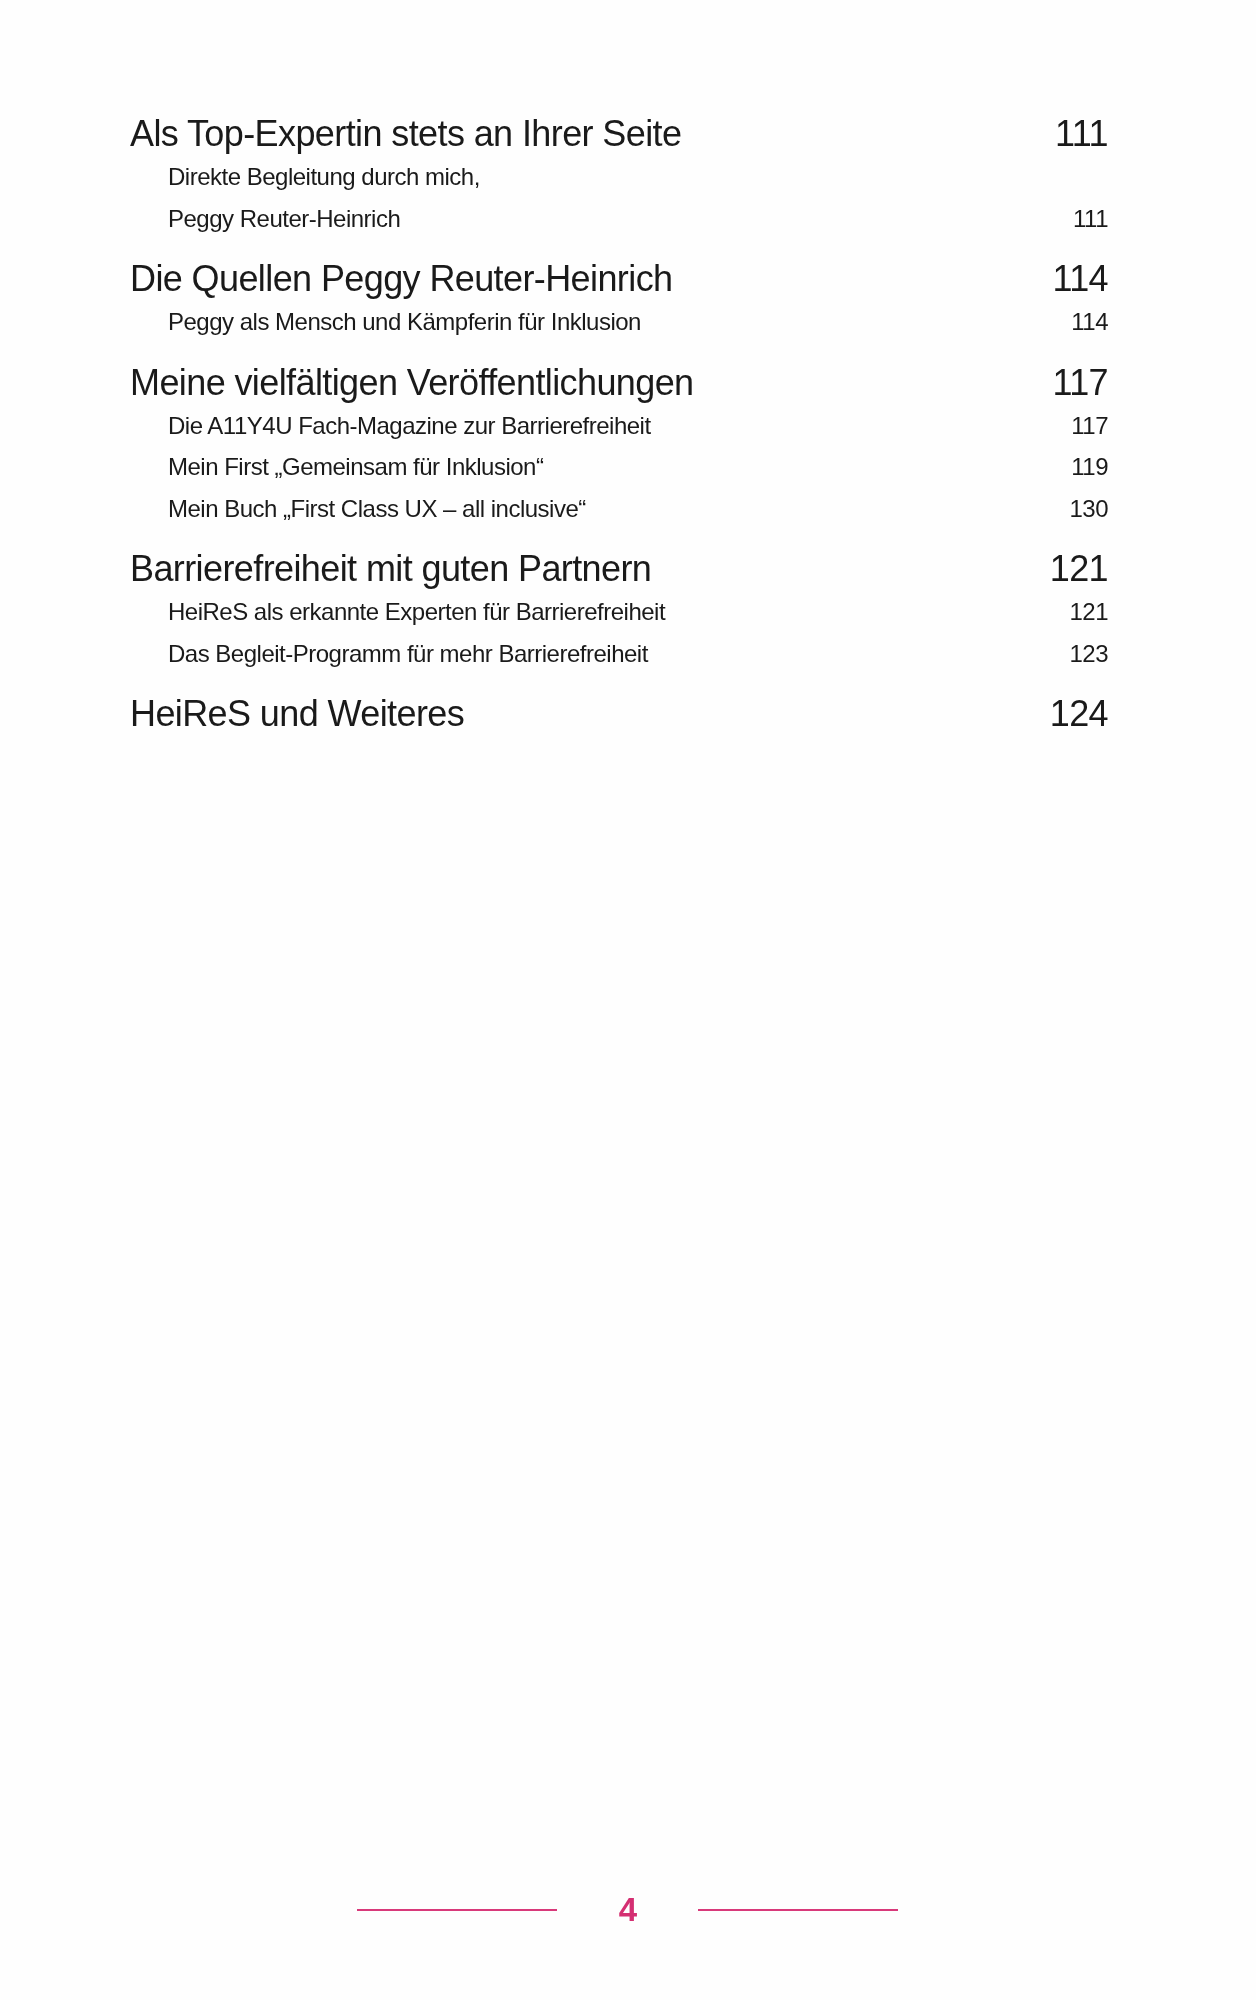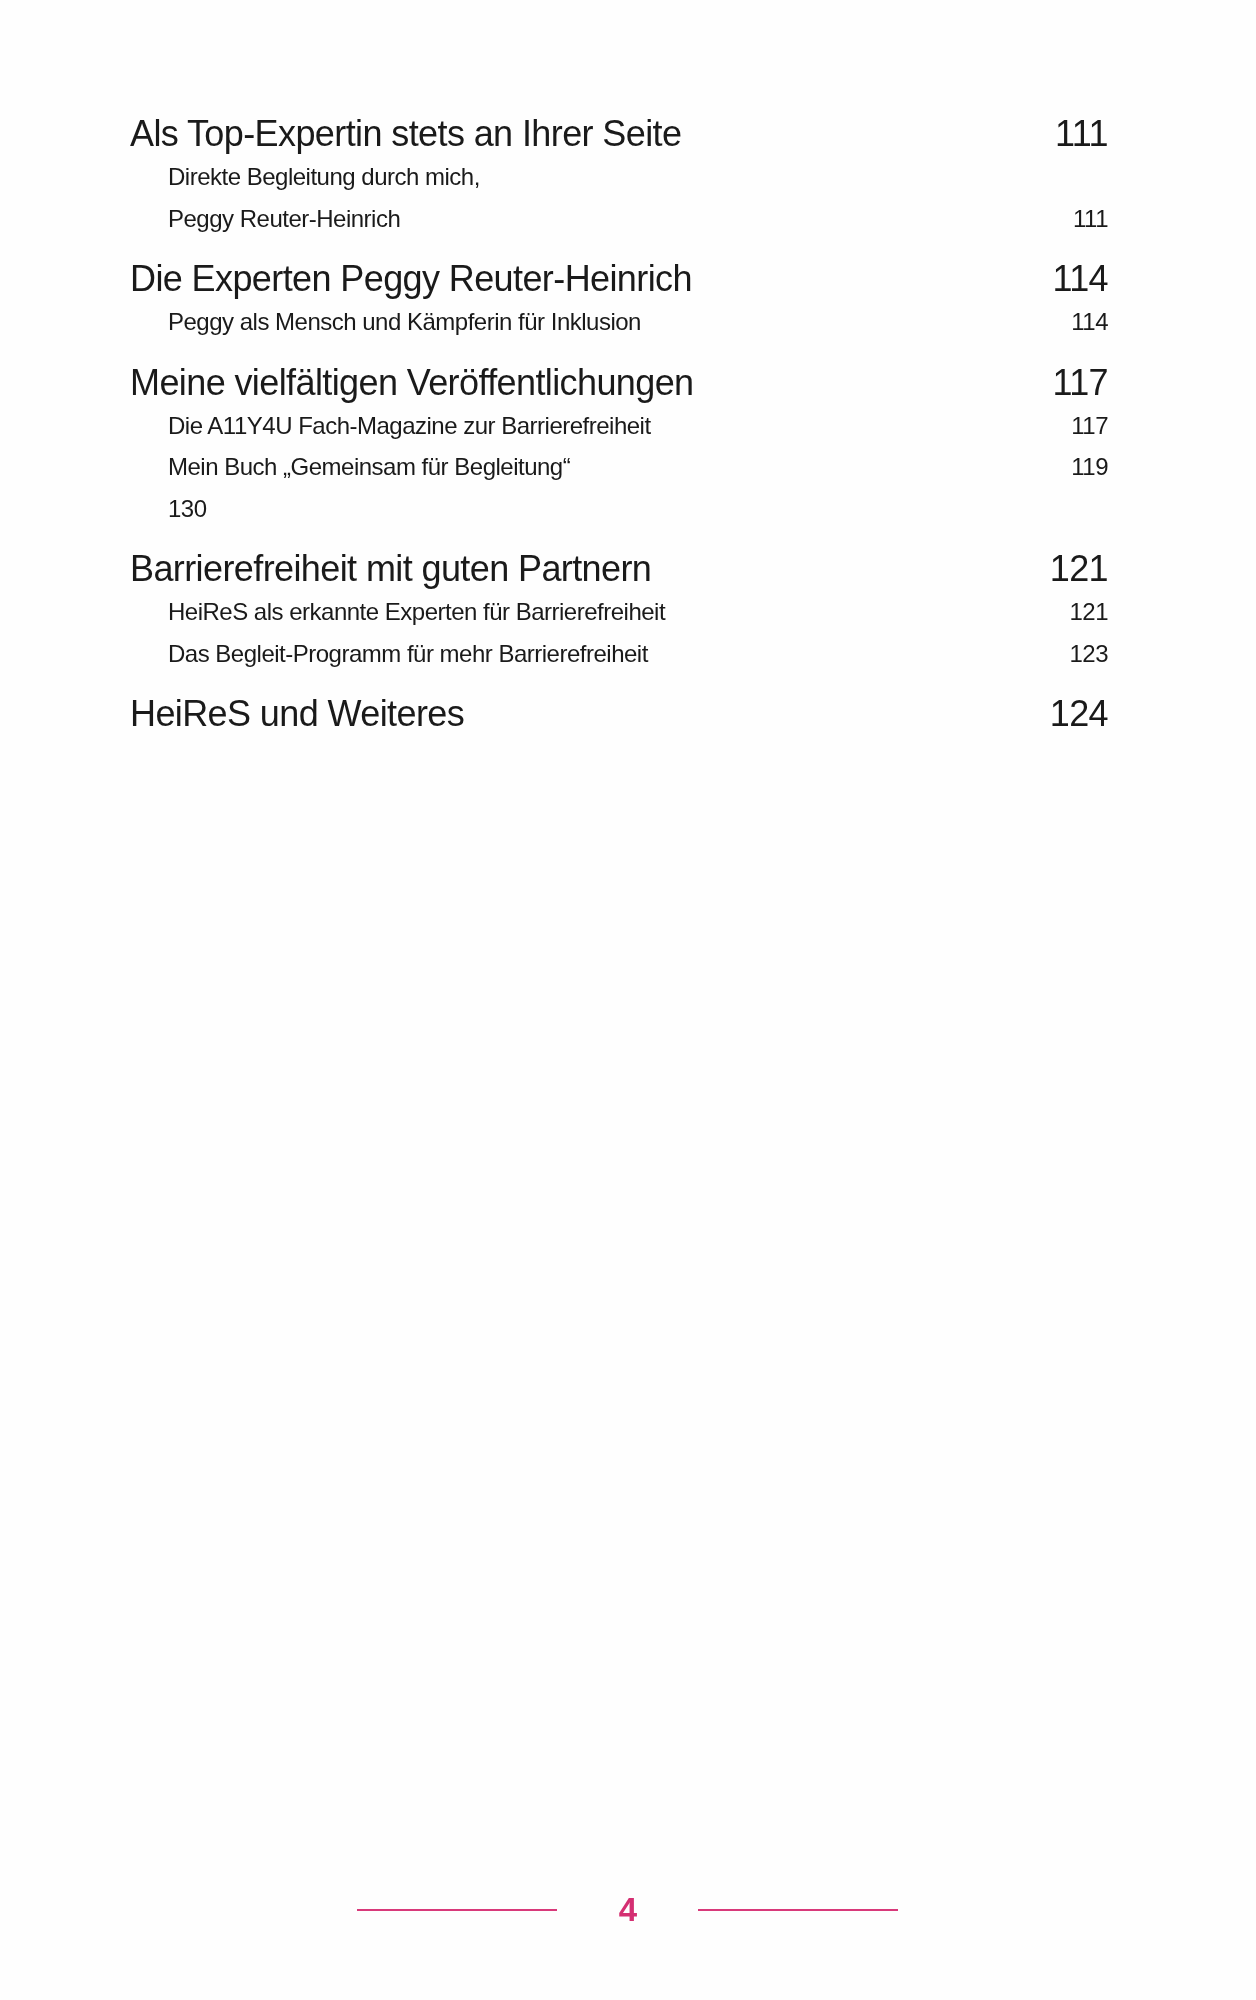--- a/index.html
+++ b/index.html
@@ -36,43 +36,44 @@
       <span class="num"></span>
     </div>
     <div class="row h2">
       <span>Peggy Reuter-Heinrich</span>
       <span class="num">111</span>
     </div>
   </div>
 
   <div class="group">
     <div class="row h1">
-      <span>Die Experten Peggy Reuter-Heinrich</span>
+      <span>Die Quellen Peggy Reuter-Heinrich</span>
       <span class="num">114</span>
     </div>
     <div class="row h2">
       <span>Peggy als Mensch und Kämpferin für Inklusion</span>
       <span class="num">114</span>
     </div>
   </div>
 
   <div class="group">
     <div class="row h1">
       <span>Meine vielfältigen Veröffentlichungen</span>
       <span class="num">117</span>
     </div>
     <div class="row h2">
       <span>Die A11Y4U Fach-Magazine zur Barrierefreiheit</span>
       <span class="num">117</span>
     </div>
     <div class="row h2">
-      <span>Mein Buch „Gemeinsam für Begleitung“</span>
+      <span>Mein First „Gemeinsam für Inklusion“</span>
       <span class="num">119</span>
     </div>
     <div class="row h2">
+      <span>Mein Buch „First Class UX – all inclusive“</span>
       <span class="num">130</span>
     </div>
   </div>
 
   <div class="group">
     <div class="row h1">
       <span>Barrierefreiheit mit guten Partnern</span>
       <span class="num">121</span>
     </div>
     <div class="row h2">

